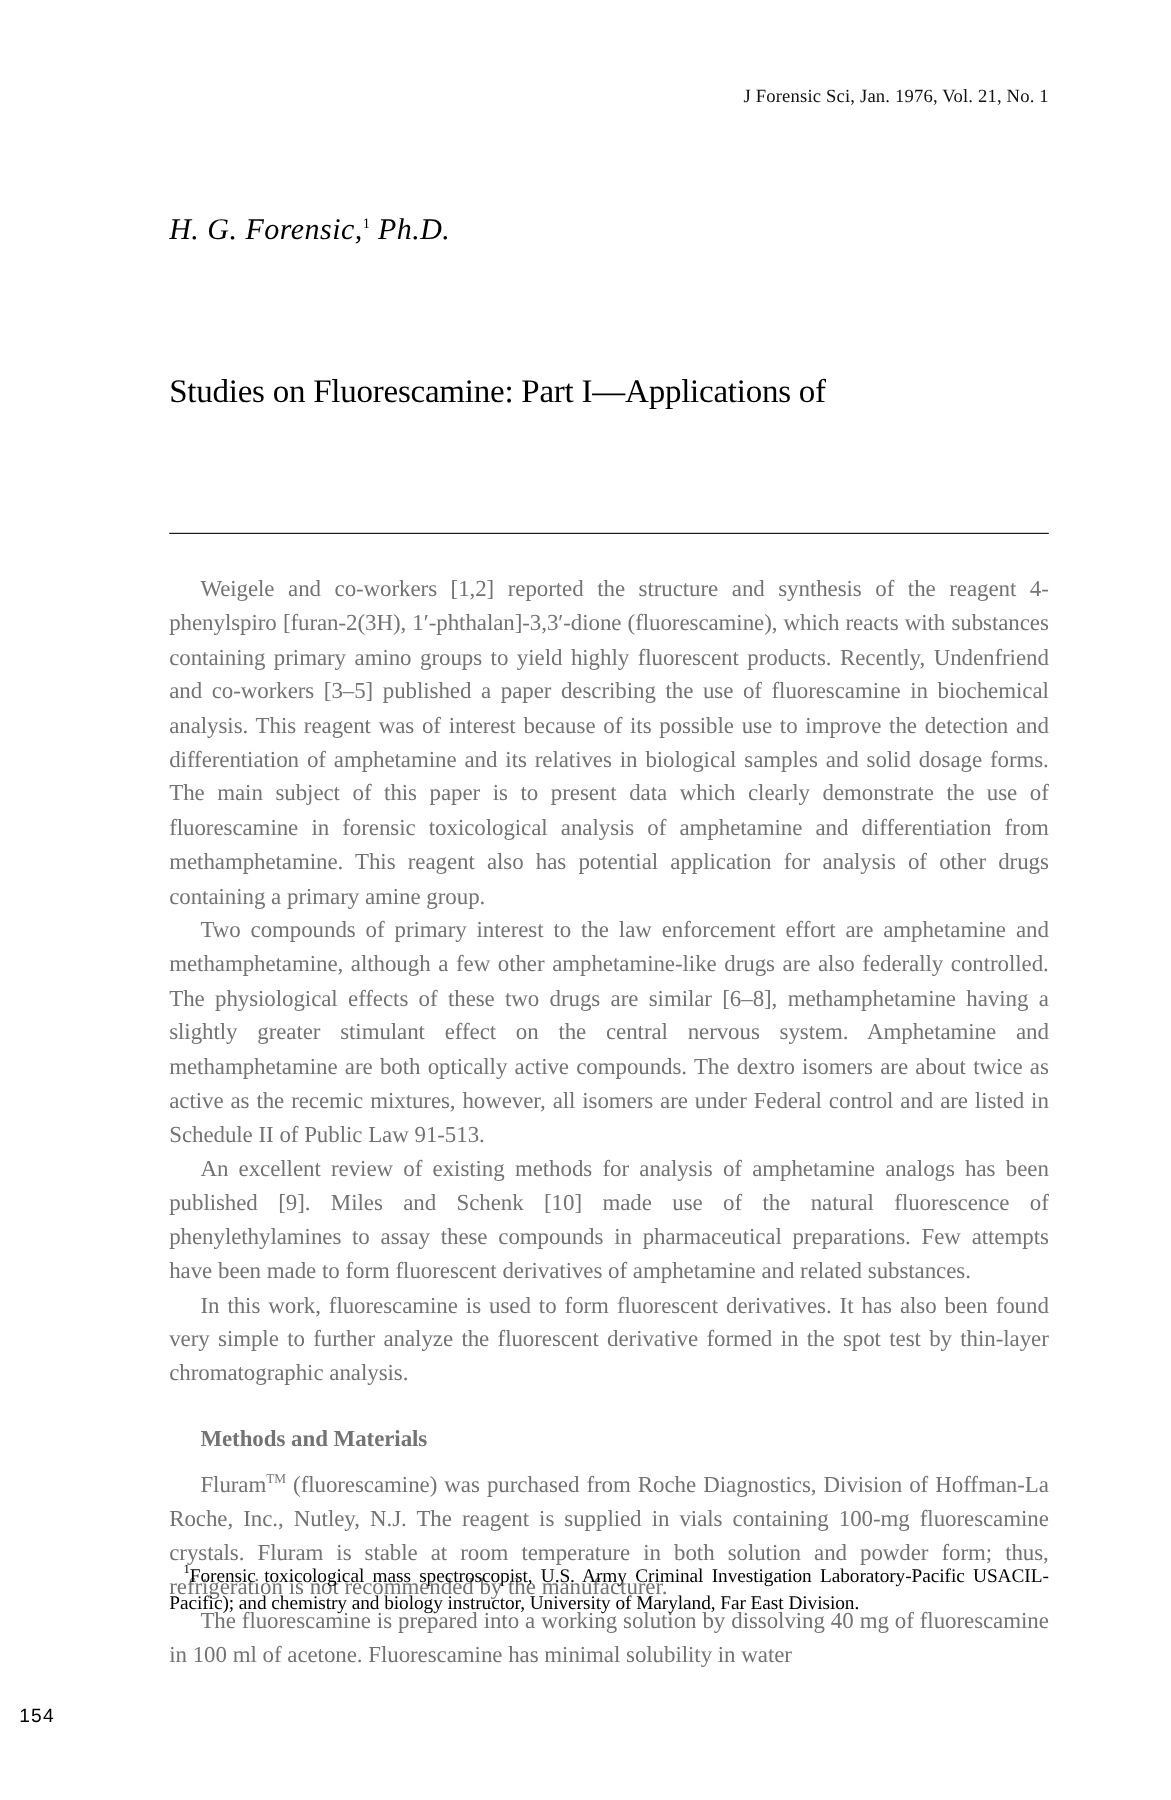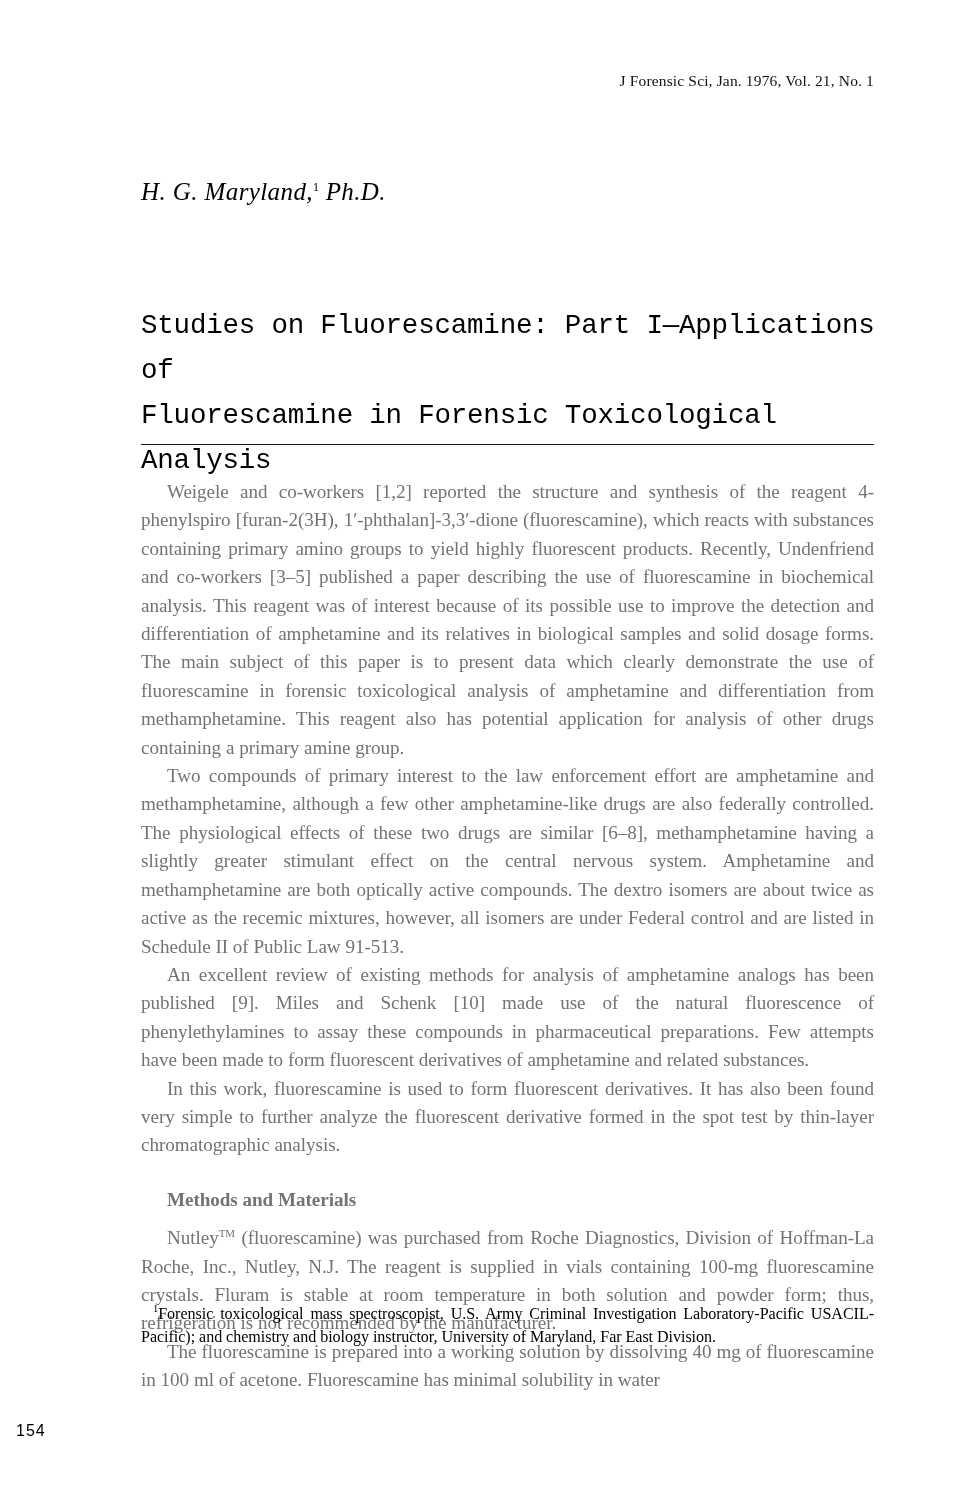--- a/index.html
+++ b/index.html
@@ -53,21 +53,21 @@
     font-style: normal;
     letter-spacing: 0;
   }
 
   
   .article-title {
     position: absolute;
     left: 125px;
     top: 285px;
     width: 745px;
-    font-family: Liberation Mono, monospace;
+    font-family: Liberation Serif, serif;
     font-size: 27.5px;
     font-weight: 400;
     line-height: 45px;
     letter-spacing: -0.2px;
     color: #000;
   }
   .article-title .tl {
     display: block;
   }
 
@@ -149,41 +149,40 @@
   }
 </style>
 </head>
 <body>
 
 <div class="page">
 
   <div class="journal-header">J Forensic Sci, Jan. 1976, Vol. 21, No. 1</div>
 
   <div class="author-line">
-    <span>H. G. Maryland,</span><span class="sup">1</span>
+    <span>H. G. Forensic,</span><span class="sup">1</span>
     <span>Ph.D.</span>
   </div>
 
   <h1 class="article-title">
     <span class="tl">Studies on Fluorescamine: Part I—Applications of</span>
-    <span class="tl">Fluorescamine in Forensic Toxicological Analysis</span>
   </h1>
 
   <div class="title-rule"></div>
 
   <div class="body-col">
 
     <p>Weigele and co-workers [1,2] reported the structure and synthesis of the reagent 4-phenylspiro [furan-2(3H), 1′-phthalan]-3,3′-dione (fluorescamine), which reacts with substances containing primary amino groups to yield highly fluorescent products. Recently, Undenfriend and co-workers [3–5] published a paper describing the use of fluorescamine in biochemical analysis. This reagent was of interest because of its possible use to improve the detection and differentiation of amphetamine and its relatives in biological samples and solid dosage forms. The main subject of this paper is to present data which clearly demonstrate the use of fluorescamine in forensic toxicological analysis of amphetamine and differentiation from methamphetamine. This reagent also has potential application for analysis of other drugs containing a primary amine group.</p>
     <p>Two compounds of primary interest to the law enforcement effort are amphetamine and methamphetamine, although a few other amphetamine-like drugs are also federally controlled. The physiological effects of these two drugs are similar [6–8], methamphetamine having a slightly greater stimulant effect on the central nervous system. Amphetamine and methamphetamine are both optically active compounds. The dextro isomers are about twice as active as the recemic mixtures, however, all isomers are under Federal control and are listed in Schedule II of Public Law 91-513.</p>
     <p>An excellent review of existing methods for analysis of amphetamine analogs has been published [9]. Miles and Schenk [10] made use of the natural fluorescence of phenylethylamines to assay these compounds in pharmaceutical preparations. Few attempts have been made to form fluorescent derivatives of amphetamine and related substances.</p>
     <p>In this work, fluorescamine is used to form fluorescent derivatives. It has also been found very simple to further analyze the fluorescent derivative formed in the spot test by thin-layer chromatographic analysis.</p>
 
     <p class="sec-head">Methods and Materials</p>
 
-    <p><span>Nutley</span><span class="tm">TM</span><span> (fluorescamine) was purchased from Roche Diagnostics, Division of Hoffman-La Roche, Inc., Nutley, N.J. The reagent is supplied in vials containing 100-mg fluorescamine crystals. Fluram is stable at room temperature in both solution and powder form; thus, refrigeration is not recommended by the manufacturer.</span></p>
+    <p><span>Fluram</span><span class="tm">TM</span><span> (fluorescamine) was purchased from Roche Diagnostics, Division of Hoffman-La Roche, Inc., Nutley, N.J. The reagent is supplied in vials containing 100-mg fluorescamine crystals. Fluram is stable at room temperature in both solution and powder form; thus, refrigeration is not recommended by the manufacturer.</span></p>
 
     <p>The fluorescamine is prepared into a working solution by dissolving 40 mg of fluorescamine in 100 ml of acetone. Fluorescamine has minimal solubility in water</p>
   </div>
 
   <div class="footnotes">
     <p class="fn-affil"><span class="fnsup">1</span><span>Forensic toxicological mass spectroscopist, U.S. Army Criminal Investigation Laboratory-Pacific USACIL-Pacific); and chemistry and biology instructor, University of Maryland, Far East Division.</span></p>
   </div>
 
   <div class="folio">154</div>
 

